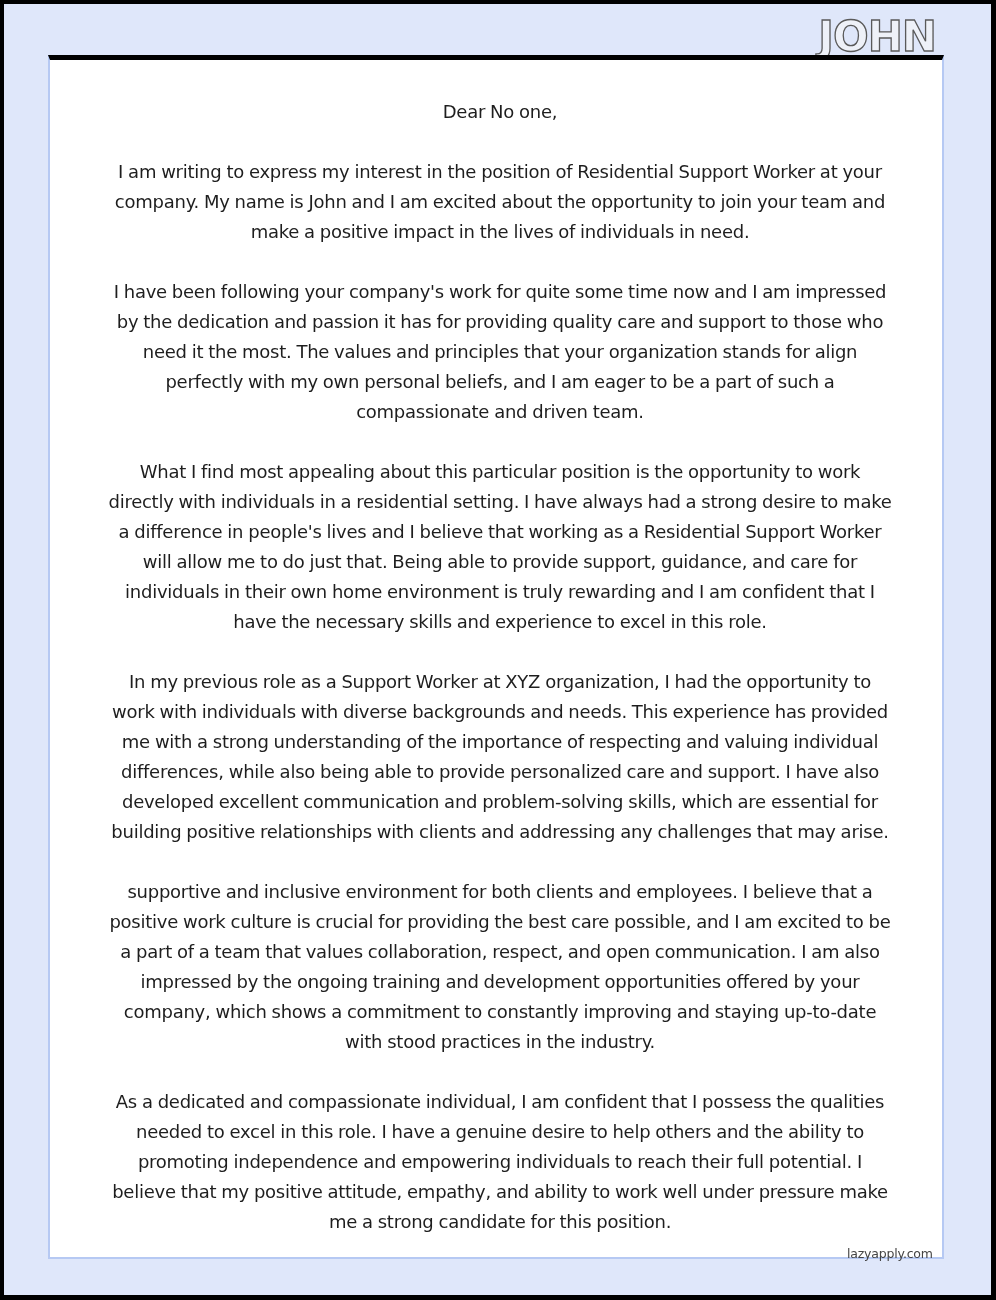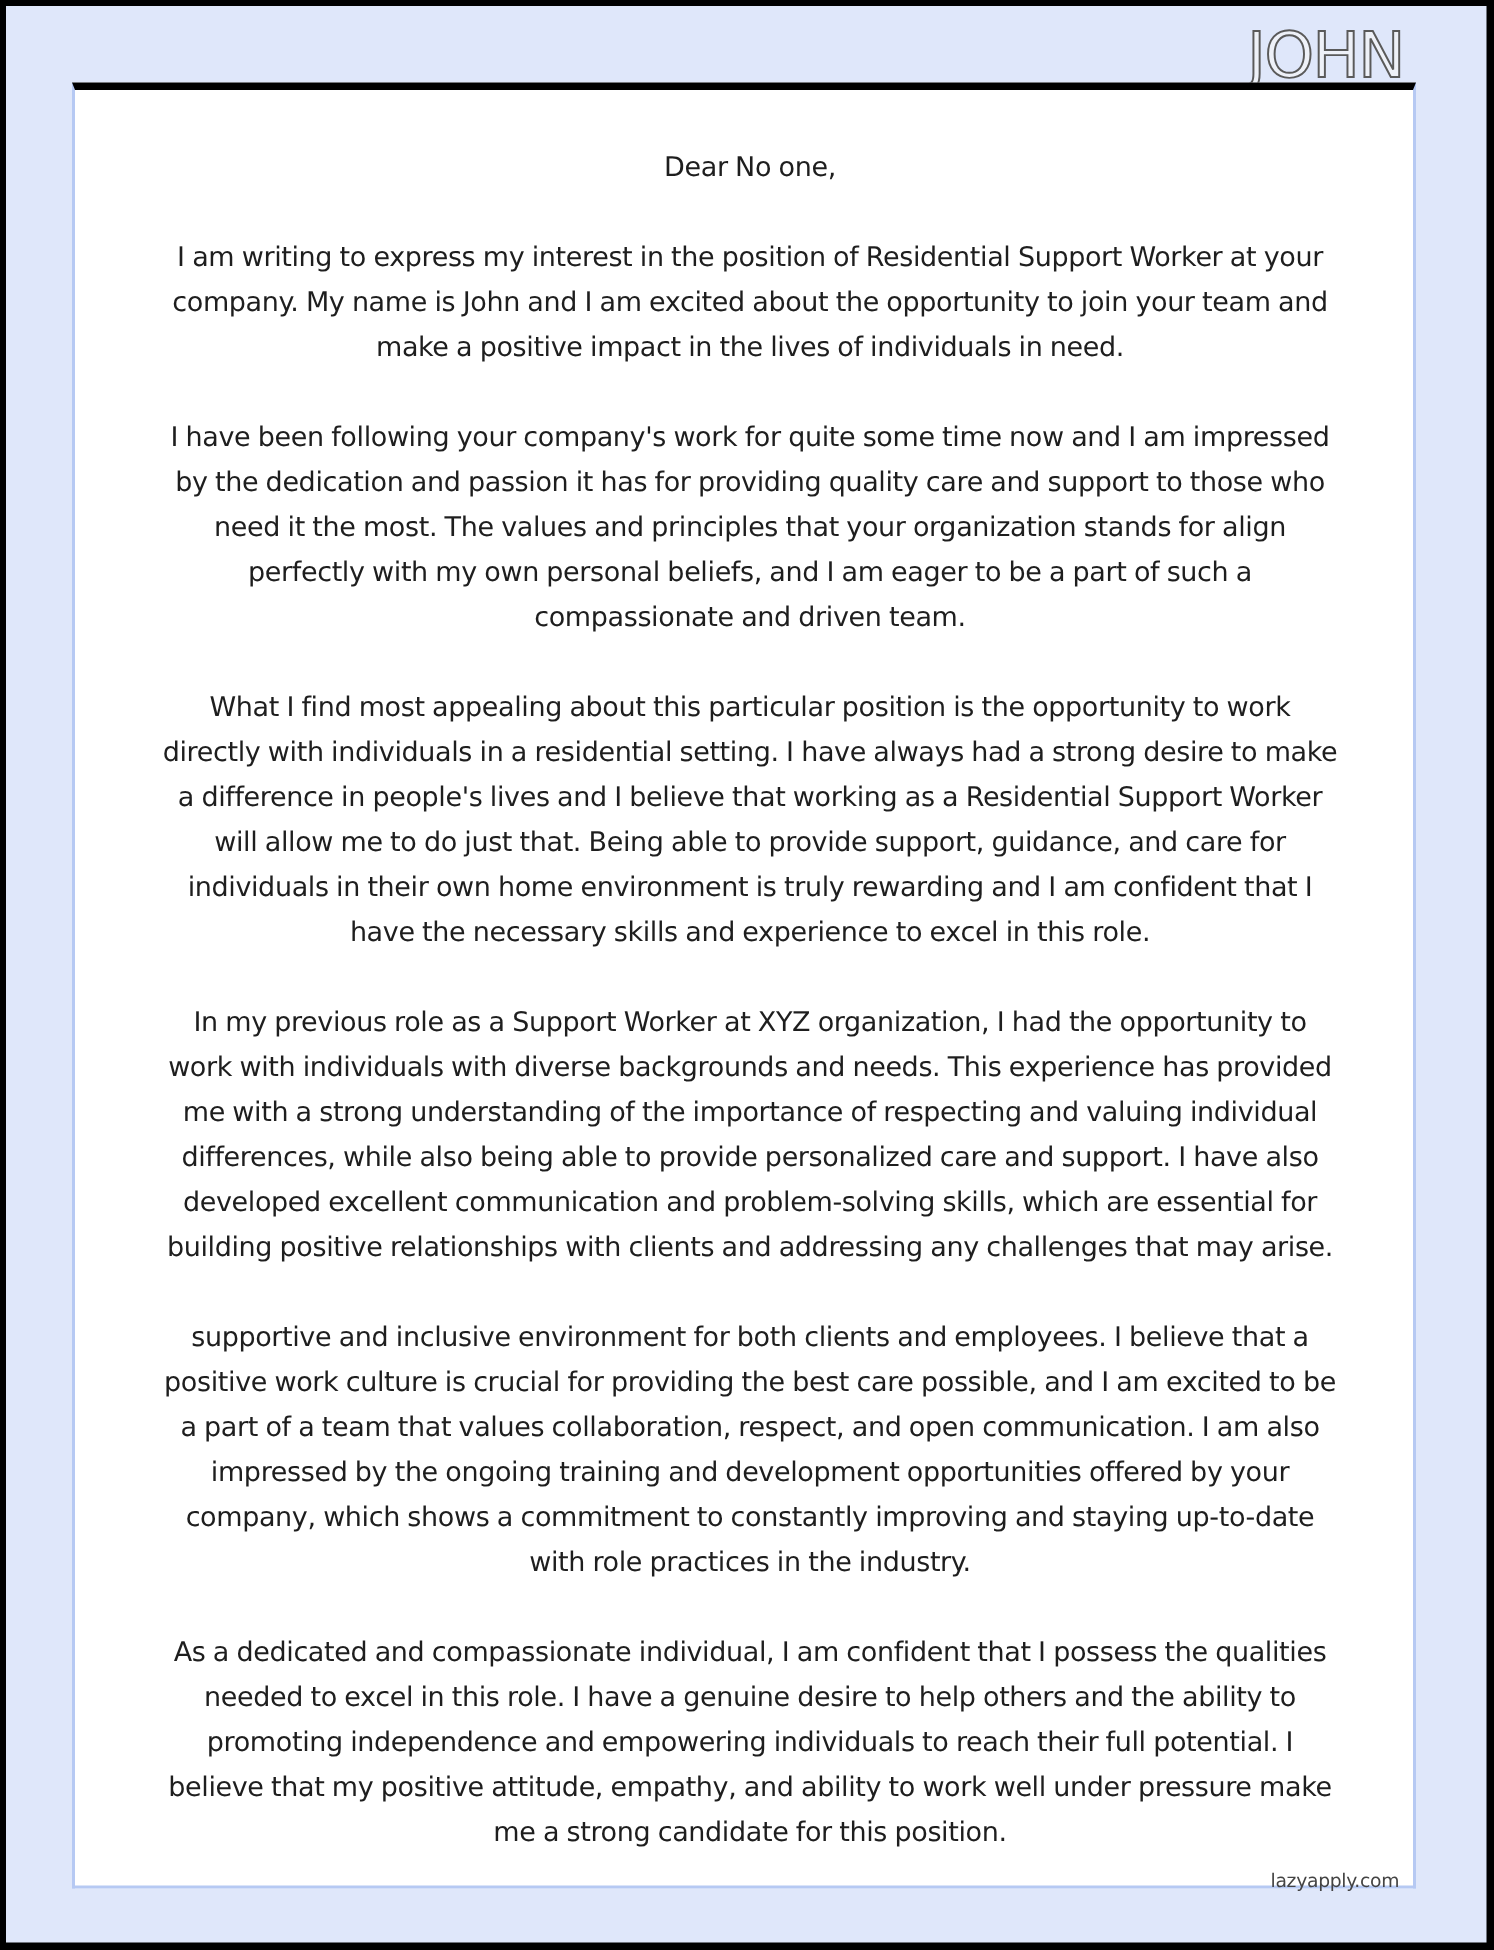--- a/index.html
+++ b/index.html
@@ -22,21 +22,21 @@
       height: 1291px;
       background: #dfe7fa;
       overflow: hidden;
     }
     .name-header {
       position: absolute;
       right: 55px;
       top: 9px;
       font-family: "DejaVu Sans", sans-serif;
       font-size: 42px;
-      font-weight: normal;
+      font-weight: bold;
       letter-spacing: -1px;
       color: #eef1f8;
       -webkit-text-stroke: 1.3px #5a5a5a;
       line-height: 48px;
       margin: 0;
     }
     .page {
       position: absolute;
       left: 44px;
       top: 51px;
@@ -127,21 +127,21 @@
       <span class="line">developed excellent communication and problem-solving skills, which are essential for</span>
       <span class="line">building positive relationships with clients and addressing any challenges that may arise.</span>
     </p>
 
     <p>
       <span class="line">supportive and inclusive environment for both clients and employees. I believe that a</span>
       <span class="line">positive work culture is crucial for providing the best care possible, and I am excited to be</span>
       <span class="line">a part of a team that values collaboration, respect, and open communication. I am also</span>
       <span class="line">impressed by the ongoing training and development opportunities offered by your</span>
       <span class="line">company, which shows a commitment to constantly improving and staying up-to-date</span>
-      <span class="line">with role practices in the industry.</span>
+      <span class="line">with stood practices in the industry.</span>
     </p>
 
     <p>
       <span class="line">As a dedicated and compassionate individual, I am confident that I possess the qualities</span>
       <span class="line">needed to excel in this role. I have a genuine desire to help others and the ability to</span>
       <span class="line">promoting independence and empowering individuals to reach their full potential. I</span>
       <span class="line">believe that my positive attitude, empathy, and ability to work well under pressure make</span>
       <span class="line">me a strong candidate for this position.</span>
     </p>
   </div>

